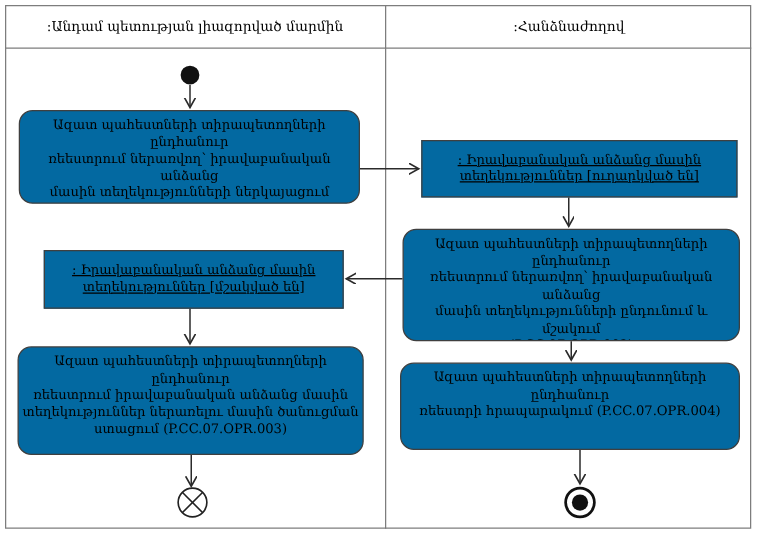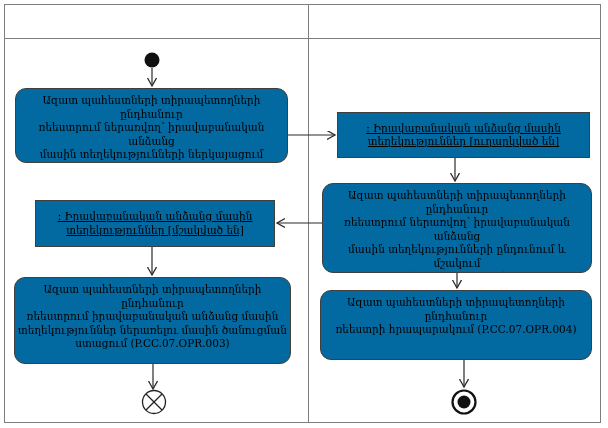--- a/index.html
+++ b/index.html
@@ -75,20 +75,22 @@
 </style>
 </head>
 <body>
 
 <div class="stage">
 
   <div class="frame"></div>
   <div class="lane-divider"></div>
   <div class="header-line"></div>
 
+  <div class="lane-title left">:Անդամ պետության լիազորված մարմին</div>
+  <div class="lane-title right">:Հանձնաժողով</div>
 
   <div class="action" id="opr001">Ազատ պահեստների տիրապետողների ընդհանուր
 ռեեստրում ներառվող՝ իրավաբանական անձանց
 մասին տեղեկությունների ներկայացում
 (P.CC.07.OPR.001)</div>
 
   <div class="object" id="obj-sent">: Իրավաբանական անձանց մասին
 տեղեկություններ [ուղարկված են]</div>
 
   <div class="action" id="opr002">Ազատ պահեստների տիրապետողների ընդհանուր

